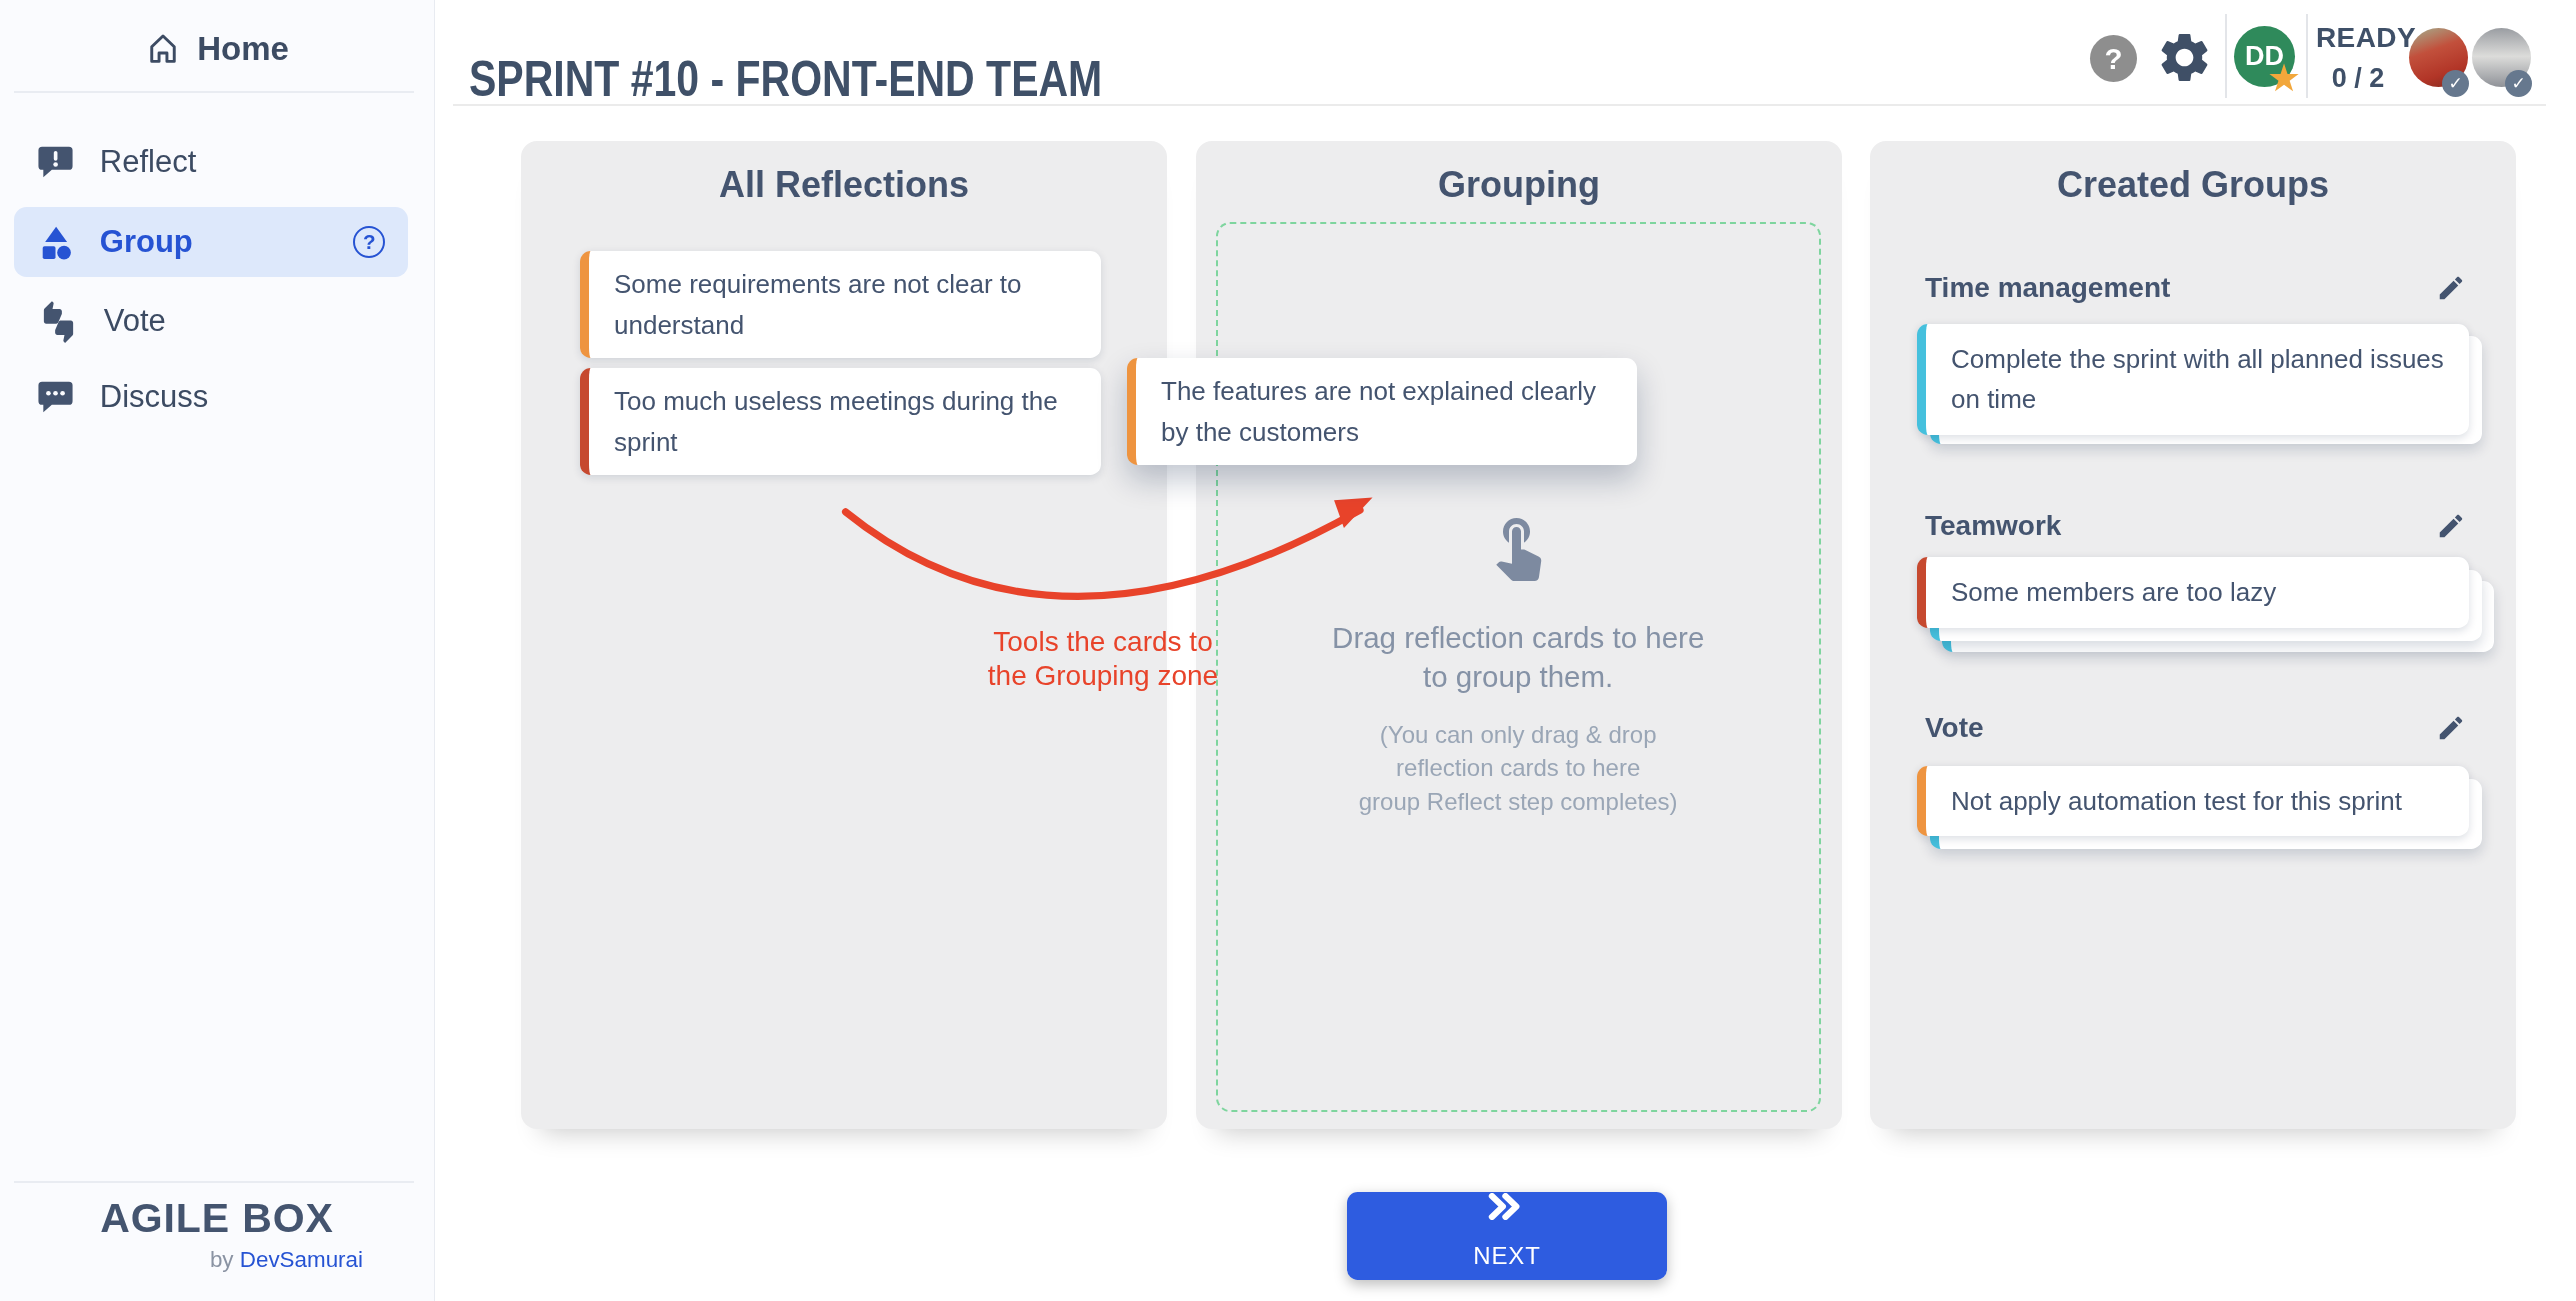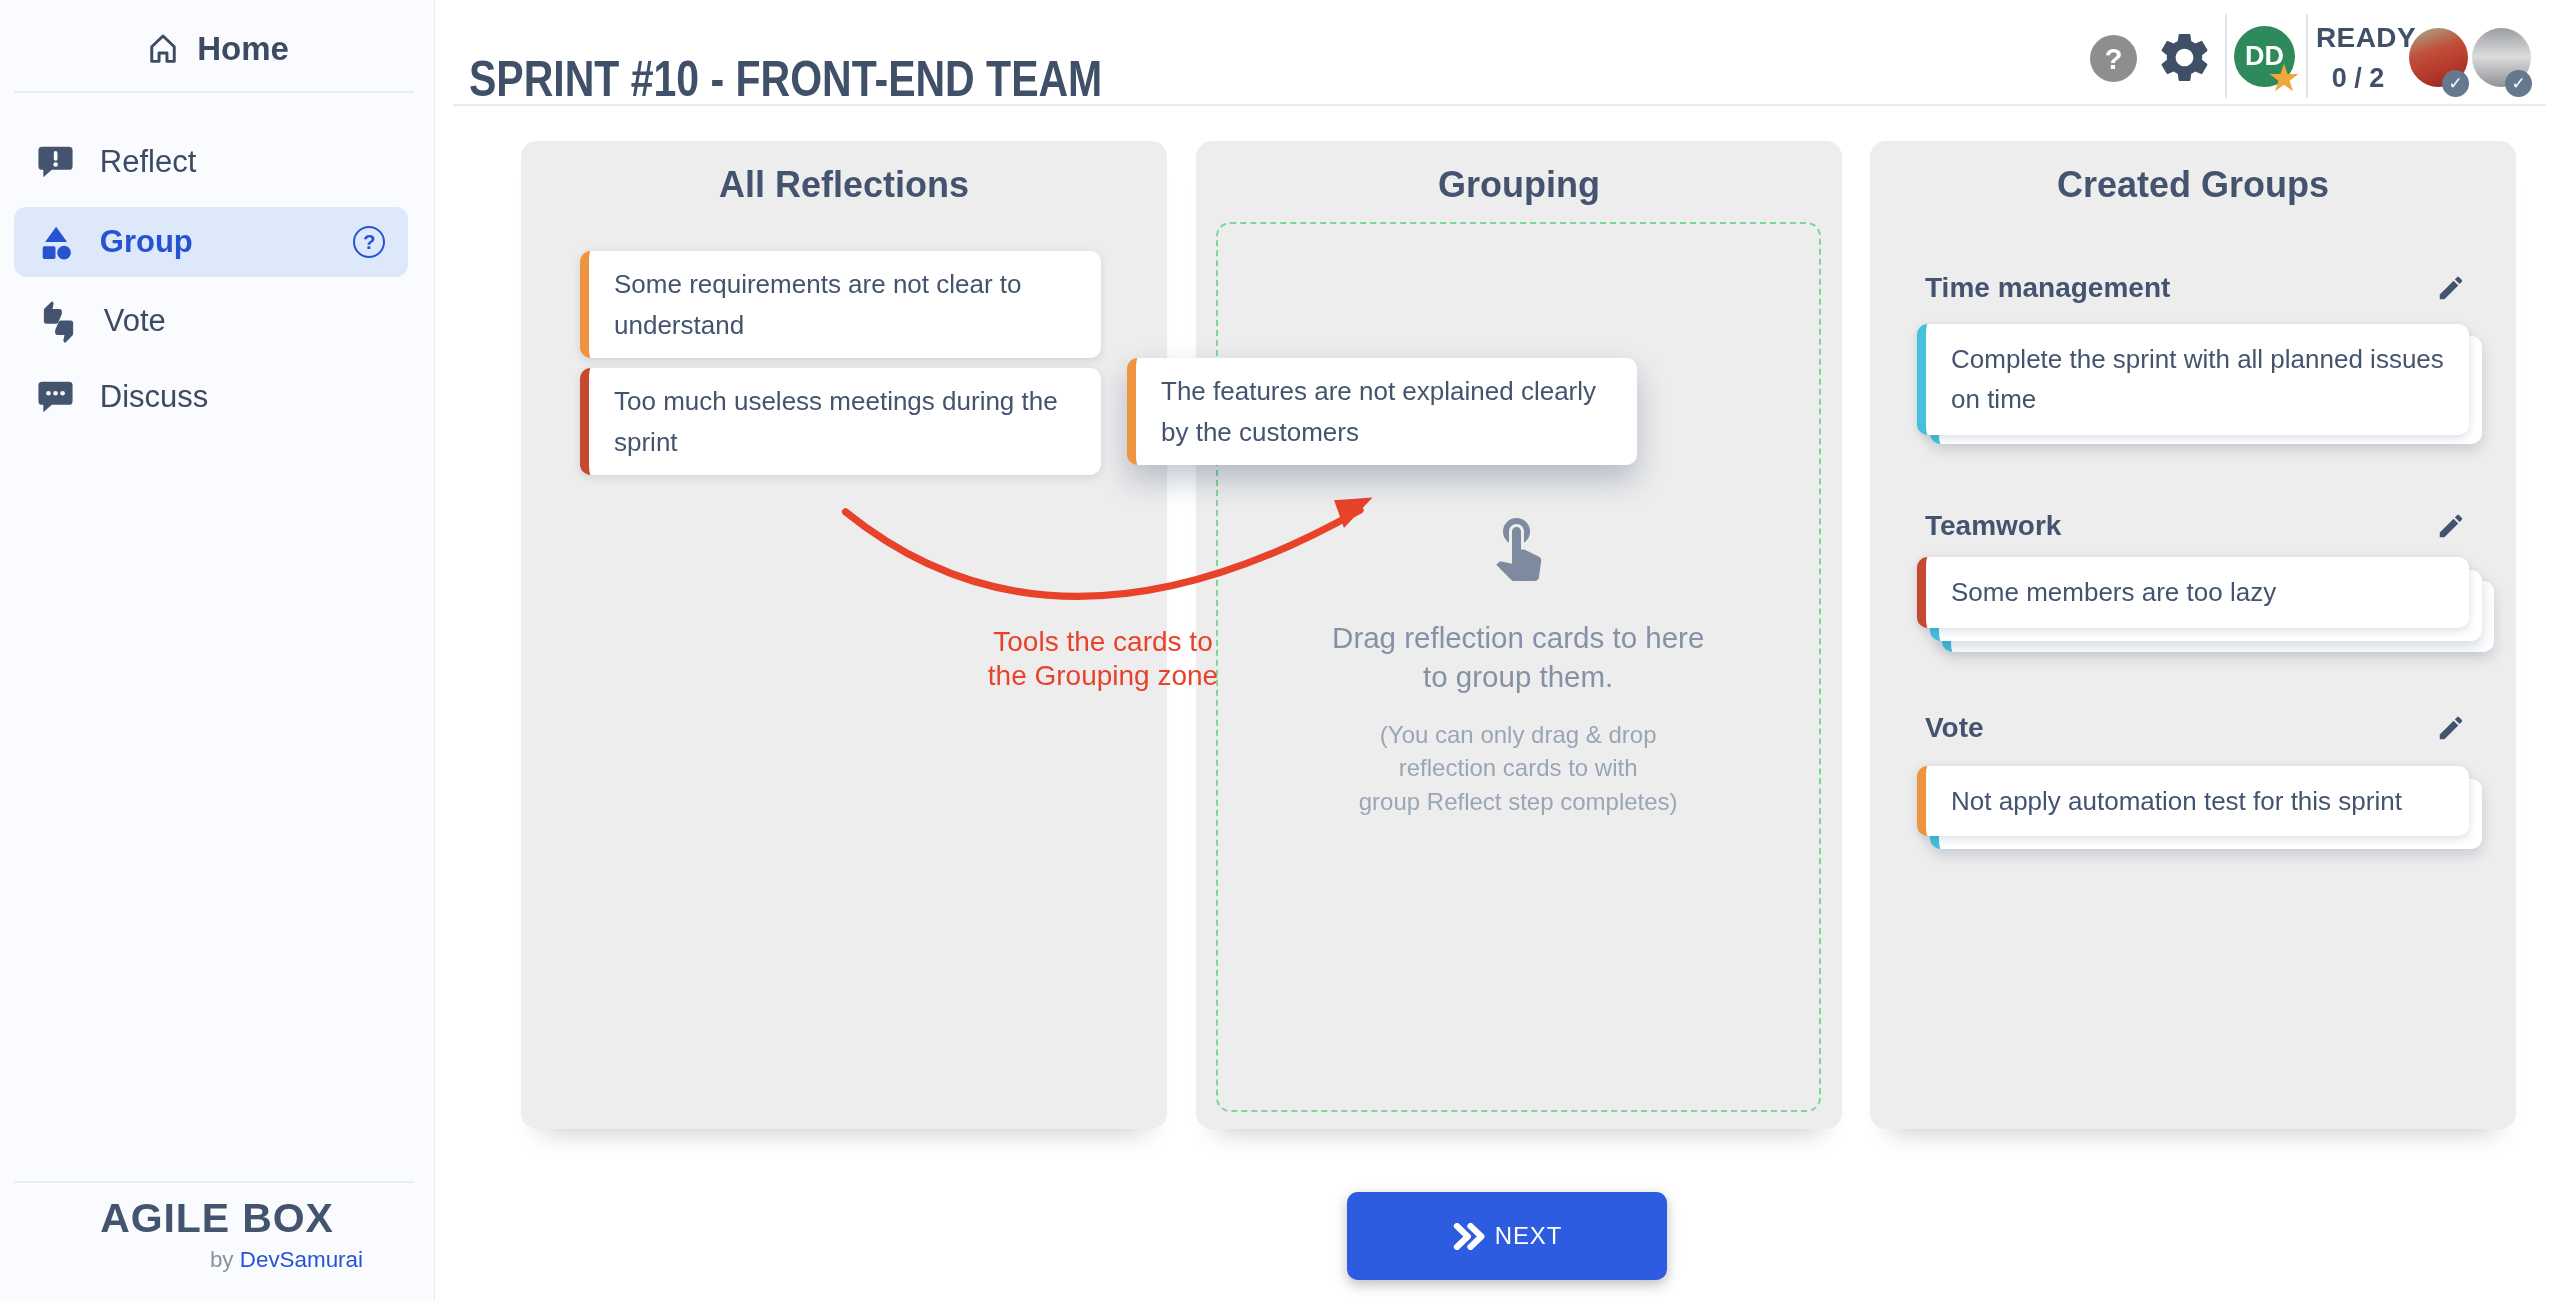--- a/index.html
+++ b/index.html
@@ -71,21 +71,21 @@
   .gs2b{top:440px;left:72px;width:552px;height:71px;z-index:1;}
   .gc3{top:625px;min-height:70px}
   .gs3a{top:638px;left:60px;width:552px;height:70px;z-index:2;}
   
   .drag-card{position:absolute;left:1127px;top:358px;width:510px;min-height:102px;box-sizing:border-box;background:#fff;border-radius:10.7px;border-left:9px solid #ee9440;padding:13.4px 25px;font-size:26px;line-height:1.55;color:#44546f;box-shadow:0 14.3px 30px rgba(9,30,66,.24);z-index:40;cursor:grabbing;}
   
   .arrow-svg{position:absolute;left:0;top:0;width:2576px;height:1302px;z-index:30;pointer-events:none;}
   .annotation{position:absolute;left:1103px;top:625px;transform:translateX(-50%);text-align:center;font-size:28px;line-height:1.2;color:#e8432a;z-index:31;white-space:nowrap;}
   
   .actions{position:absolute;left:1347px;top:1192px;width:320px;height:88px;border-radius:10.7px;overflow:hidden;display:flex;box-shadow:0 4.5px 12.5px rgba(0,0,0,.25);}
-  .btn{flex:1;display:flex;flex-direction:row;align-items:center;justify-content:center;gap:2px;cursor:pointer;border:none;}
+  .btn{flex:1;display:flex;flex-direction:column;align-items:center;justify-content:flex-start;gap:22px;cursor:pointer;border:none;}
   .btn-next{background:#2e5ce0;color:#ffffff;}
   .btn-end{background:#d8d8d8;color:#15181d;}
   .btn-label{font-size:24px;letter-spacing:0.9px;font-weight:500;}
 </style>
 </head>
 <body>
 
 <aside class="sidebar">
   <div class="home-row">
     <svg width="36" height="36" viewBox="0 0 32 32">
@@ -189,21 +189,21 @@
     <div class="dz-inner">
       <svg class="dz-icon" width="72" height="72" viewBox="0 0 24 24">
           <path d="M9 11.24V7.5C9 6.12 10.12 5 11.5 5S14 6.12 14 7.5v3.74c1.21-.81 2-2.18 2-3.74C16 5.01 13.99 3 11.5 3S7 5.01 7 7.5c0 1.56.79 2.93 2 3.74zm9.84 4.63l-4.54-2.26c-.17-.07-.35-.11-.54-.11H13v-6c0-.83-.67-1.5-1.5-1.5S10 6.67 10 7.5v10.74l-3.43-.72c-.08-.01-.15-.03-.24-.03-.31 0-.59.13-.79.33l-.79.8 4.94 4.94c.27.27.65.44 1.06.44h6.79c.75 0 1.33-.55 1.44-1.28l.75-5.27c.01-.07.02-.14.02-.2 0-.62-.38-1.16-.91-1.38z" fill="#7d8aa0"></path>
         </svg>
       <div class="dz-main">
         <div>Drag reflection cards to here</div>
         <div>to group them.</div>
       </div>
       <div class="dz-note">
         <div>(You can only drag &amp; drop</div>
-        <div>reflection cards to with</div>
+        <div>reflection cards to here</div>
         <div>group Reflect step completes)</div>
       </div>
     </div>
   </div>
 </section>
 
 <section class="col col3">
   <div class="col-title">Created Groups</div>
 
   <div class="group-head gh1">

